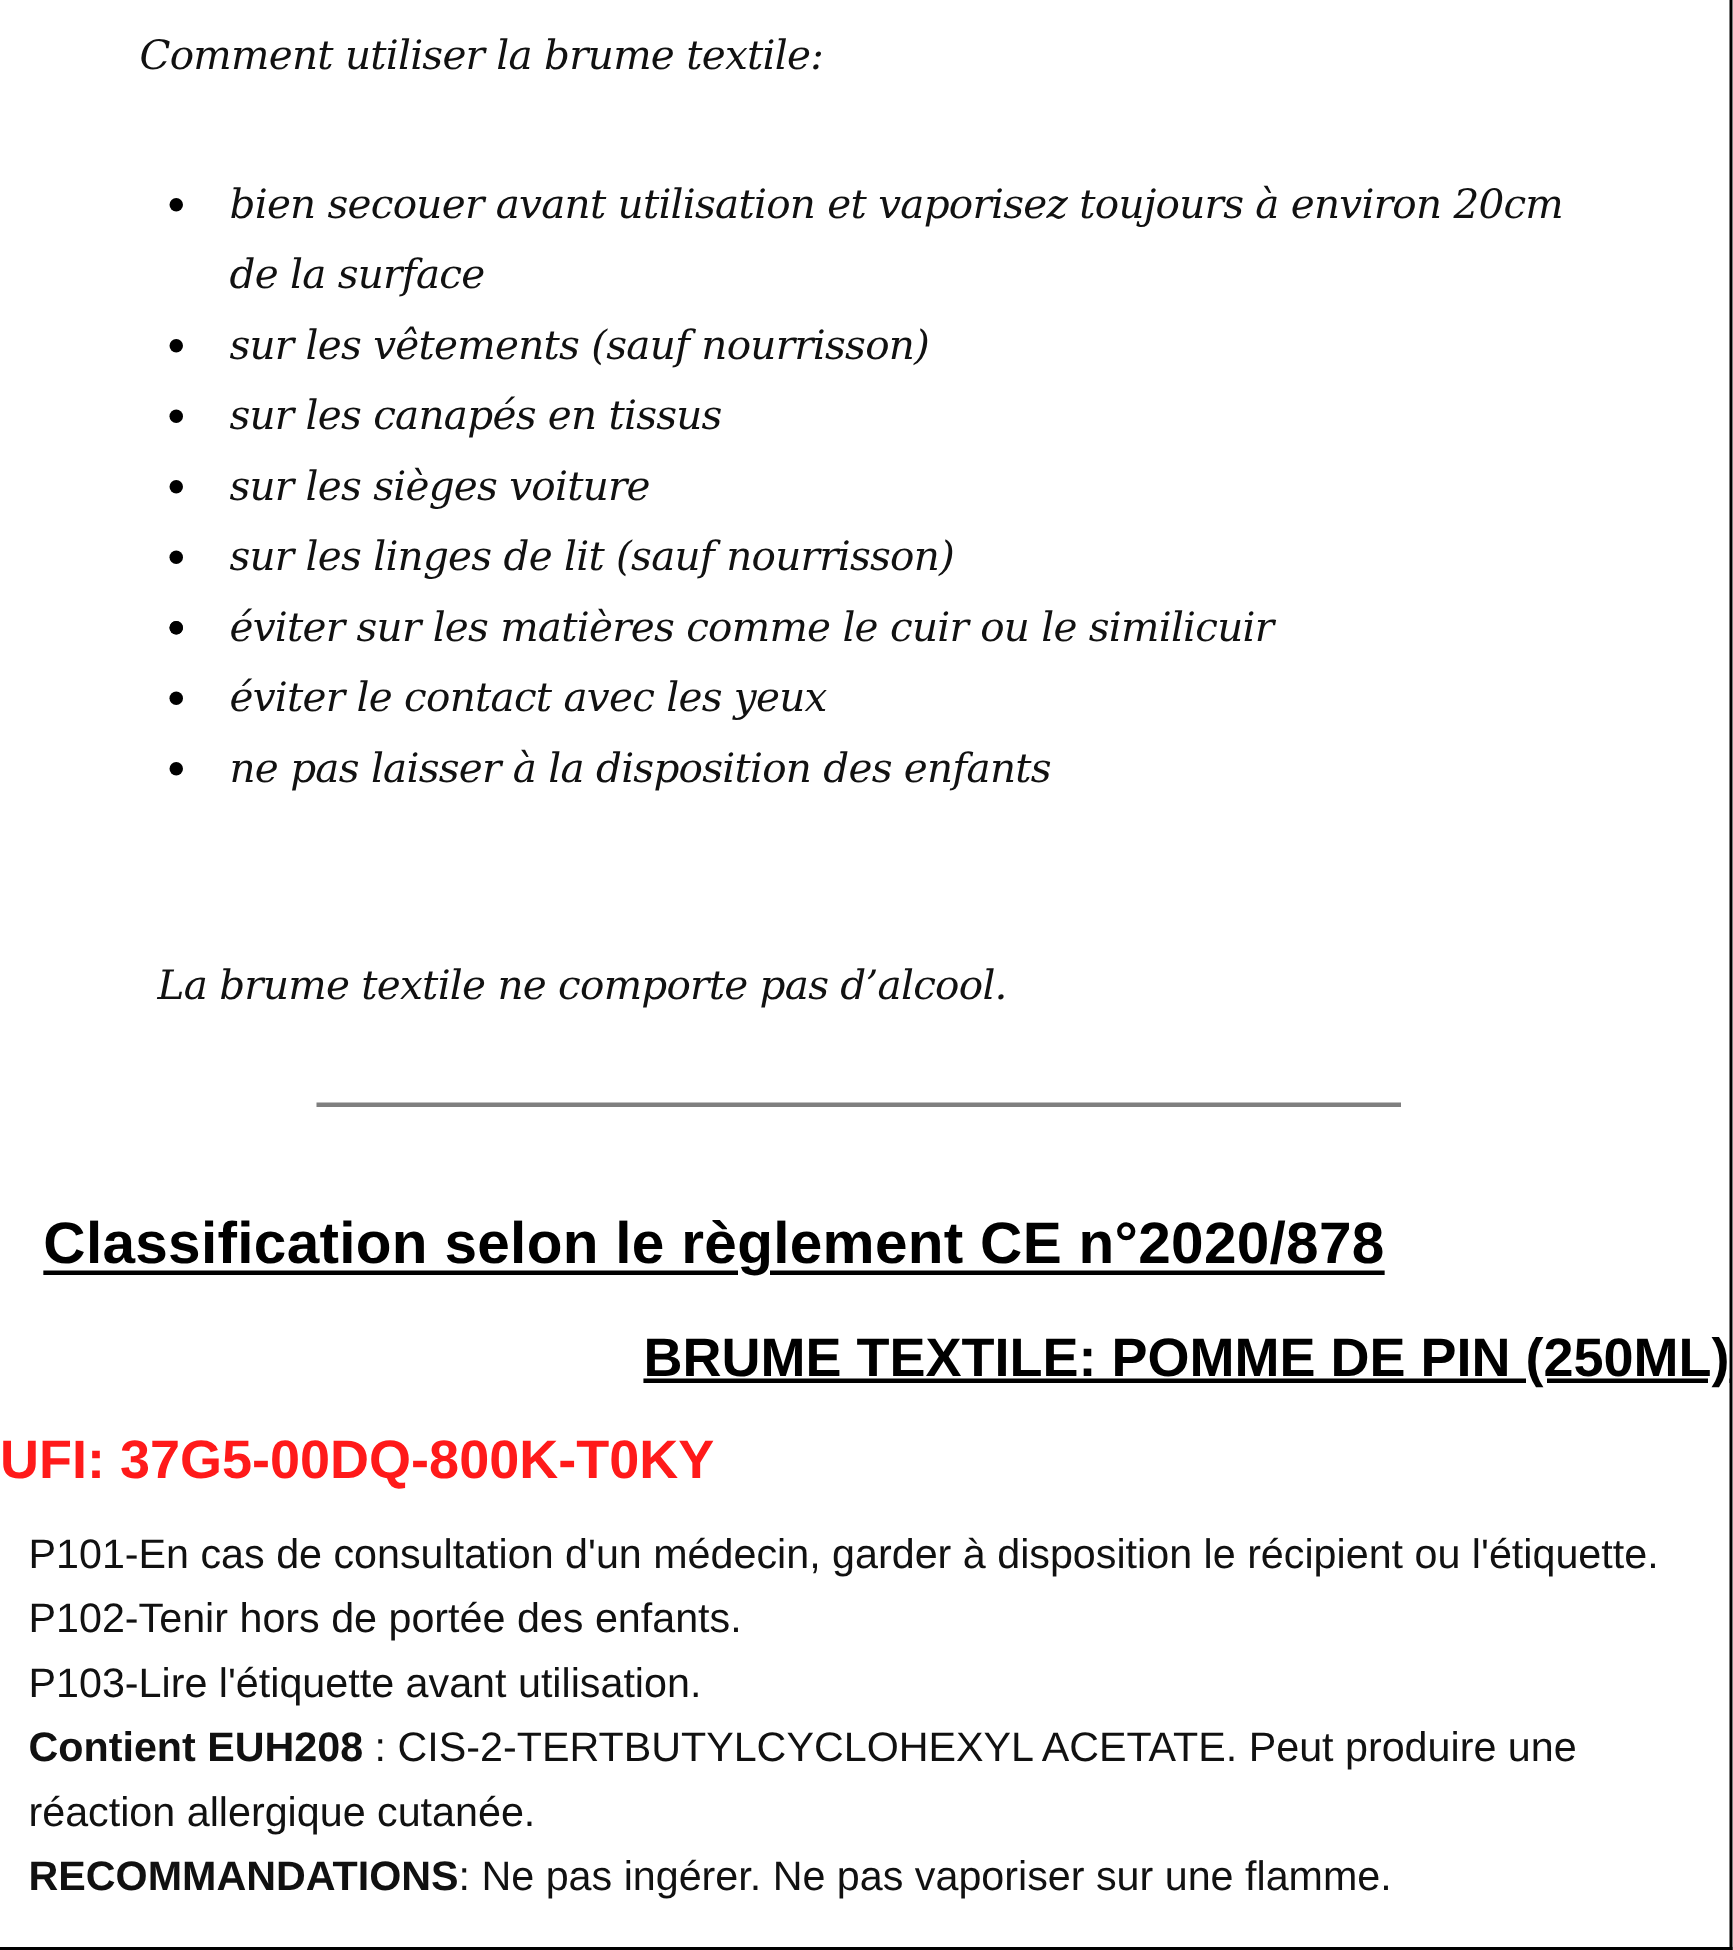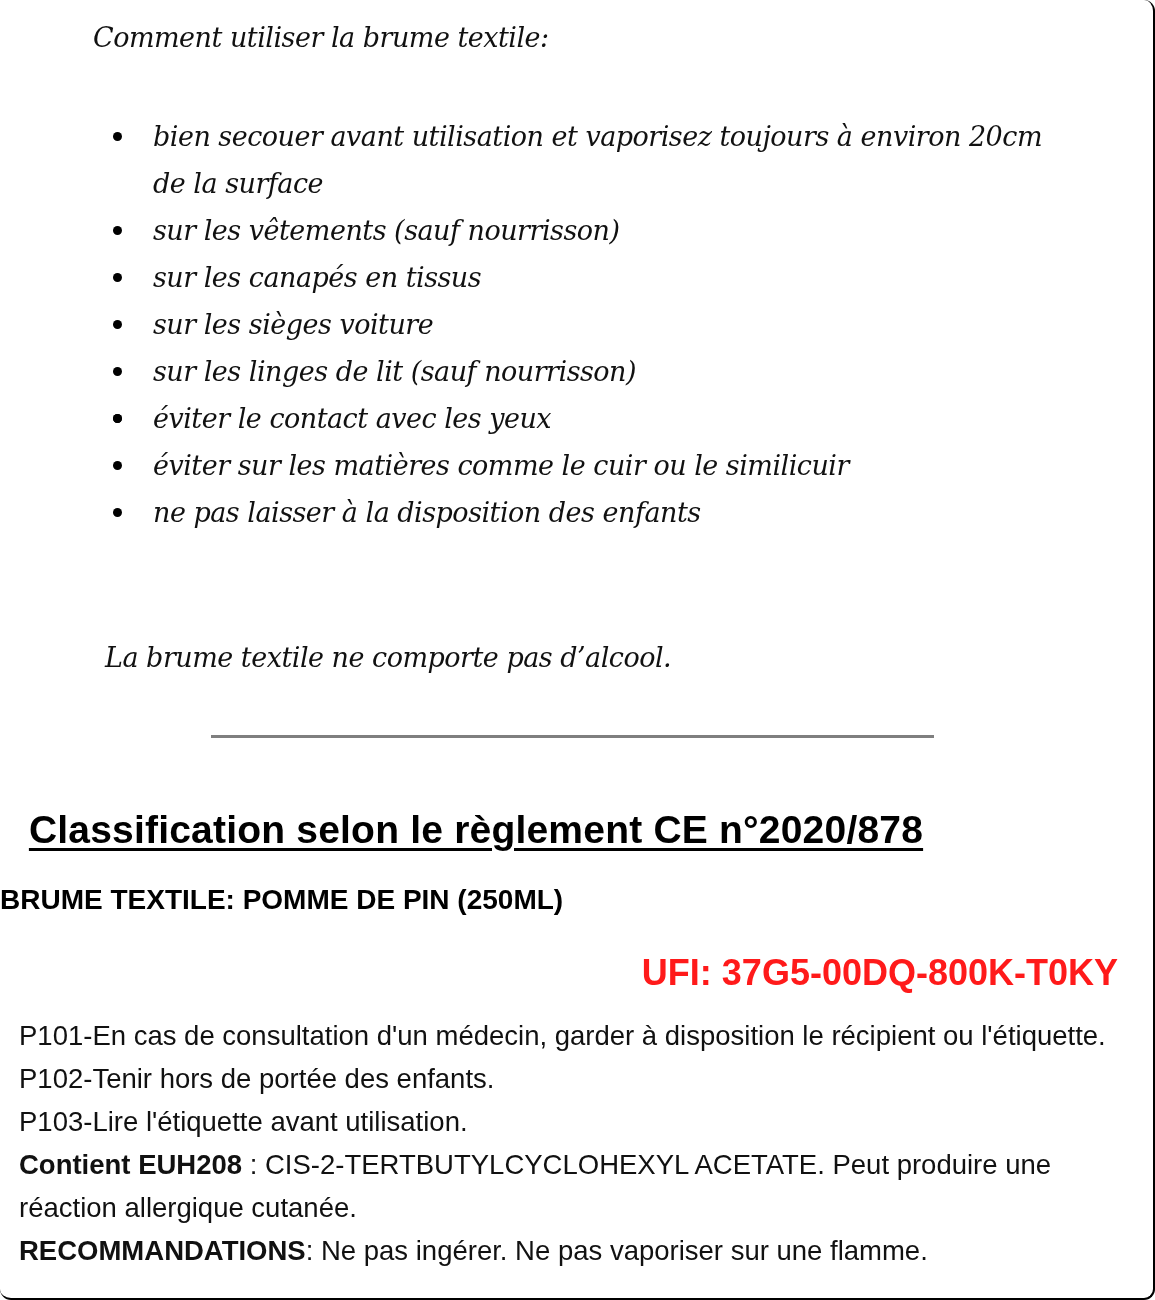--- a/index.html
+++ b/index.html
@@ -17,21 +17,20 @@
     .page {
       position: absolute;
       left: 0;
       top: 0;
       width: 1153px;
       height: 1298px;
       border-right: 2px solid #000000;
       border-bottom: 2px solid #000000;
       box-sizing: content-box;
       background: #ffffff;
-      border-radius: 11px;
     }
     .script {
       font-family: "DejaVu Serif", serif;
       font-style: italic;
       font-size: 27px;
       color: #111111;
       letter-spacing: -0.5px;
     }
     .usage-title {
       position: absolute;
@@ -95,31 +94,32 @@
       text-decoration: underline;
       text-decoration-thickness: 3px;
       text-underline-offset: 5px;
       letter-spacing: 0.2px;
     }
     .product-name {
       position: absolute;
       left: 0;
       top: 884px;
       width: 1153px;
-      text-align: left;
-      margin: 0;
-      font-size: 28px;
-      font-weight: bold;
+      text-align: right;
+      margin: 0;
+      font-size: 36px;
+      font-weight: bold;
+      text-decoration: underline;
     }
     .ufi {
       position: absolute;
-      left: 12px;
+      left: 0;
       top: 952px;
       width: 1106px;
-      text-align: right;
+      text-align: left;
       margin: 0;
       font-size: 36px;
       font-weight: bold;
       color: #ff1a1a;
     }
     .precautions {
       position: absolute;
       left: 19px;
       top: 1014px;
       width: 1100px;
@@ -160,25 +160,25 @@
     </li>
     <li>
       <span class="bullet"></span>
       <span>sur les linges de lit (sauf nourrisson)</span>
     </li>
     <li>
       <span class="bullet"></span>
     </li>
     <li>
       <span class="bullet"></span>
+      <span>éviter sur les matières comme le cuir ou le similicuir</span>
+    </li>
+    <li>
+      <span class="bullet"></span>
       <span>éviter le contact avec les yeux</span>
-    </li>
-    <li>
-      <span class="bullet"></span>
-      <span>éviter sur les matières comme le cuir ou le similicuir</span>
     </li>
     <li>
       <span class="bullet"></span>
       <span>ne pas laisser à la disposition des enfants</span>
     </li>
   </ul>
 
   <p class="script usage-note">La brume textile ne comporte pas d’alcool.</p>
 
   <div class="divider"></div>

